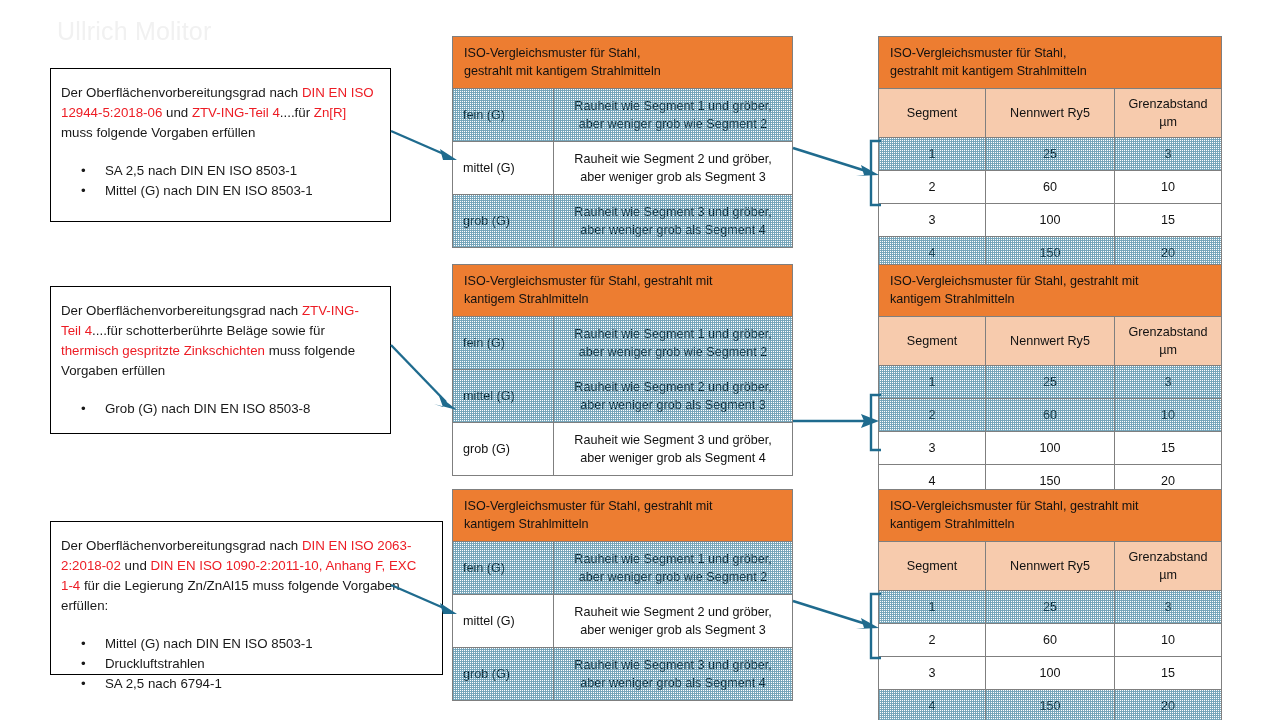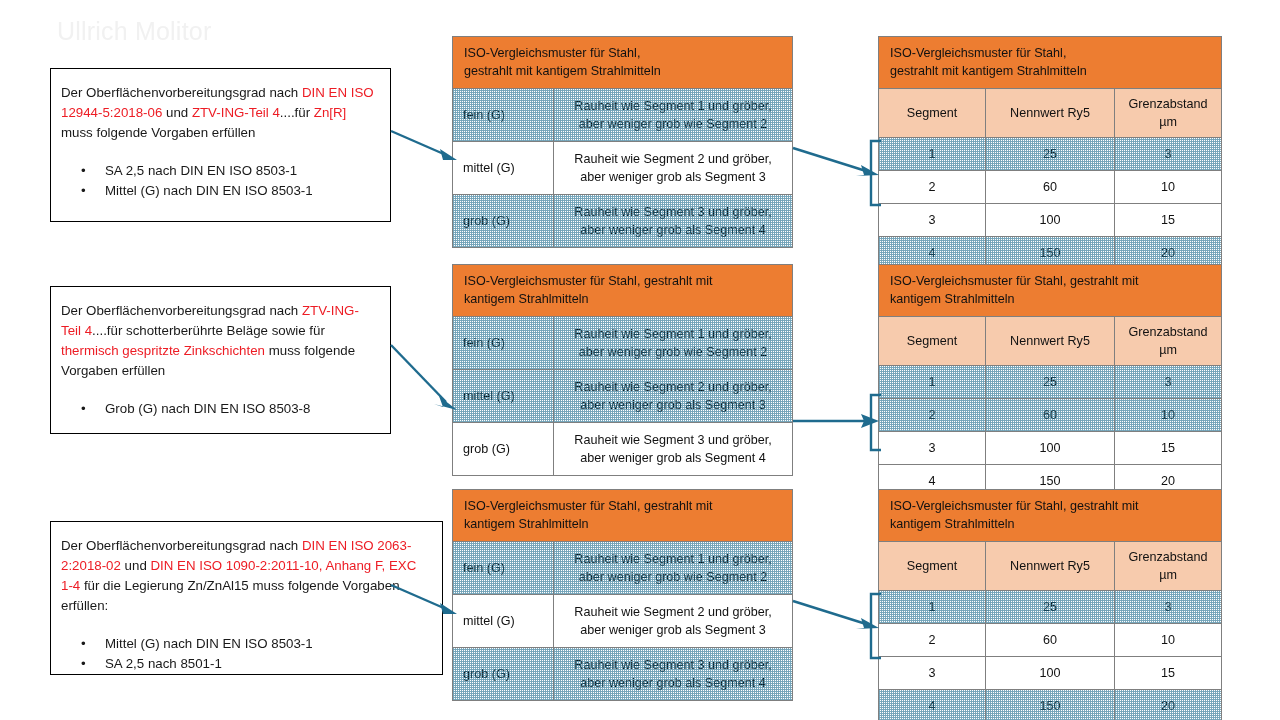--- a/index.html
+++ b/index.html
@@ -264,21 +264,22 @@
   <svg class="conn" style="left:793px;top:392px;width:90px;height:62px;" viewBox="0 0 90 62">
     <line x1="0" y1="29" x2="73" y2="29"></line>
     <polygon points="86,29 68,22 71,29 68,36"></polygon>
     <polyline points="88,3 78,3 78,58 88,58"></polyline>
   </svg>
 
   <div class="textbox" style="left:50px;top:521px;width:393px;height:154px;">
     <p class="tb-para"><span>Der Oberflächenvorbereitungsgrad nach </span><span class="hl">DIN EN ISO 2063-2:2018-02</span><span> und </span><span class="hl">DIN EN ISO 1090-2:2011-10, Anhang F, EXC 1-4</span><span> für die Legierung Zn/ZnAl15 muss folgende Vorgaben erfüllen:</span></p>
     <ul class="tb-list">
         <li>Mittel (G) nach DIN EN ISO 8503-1</li>
-        <li>SA 2,5 nach 8501-1</li>
+        <li>Druckluftstrahlen</li>
+        <li>SA 2,5 nach 6794-1</li>
       </ul>
   </div>
 
   <table class="tbl" style="left:452px;top:489px;width:341px;">
     <tbody>
         <tr>
       <td class="hdr" colspan="2">
         <span>ISO-Vergleichsmuster für Stahl, gestrahlt mit</span><br>
         <span>kantigem Strahlmitteln</span>
       </td>

